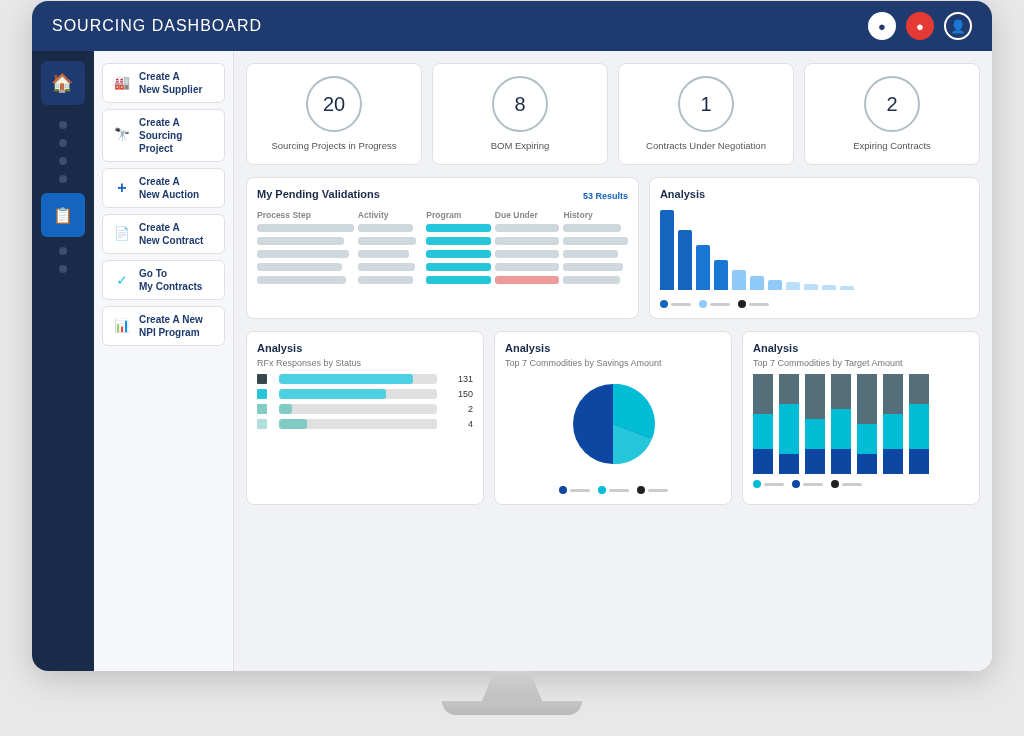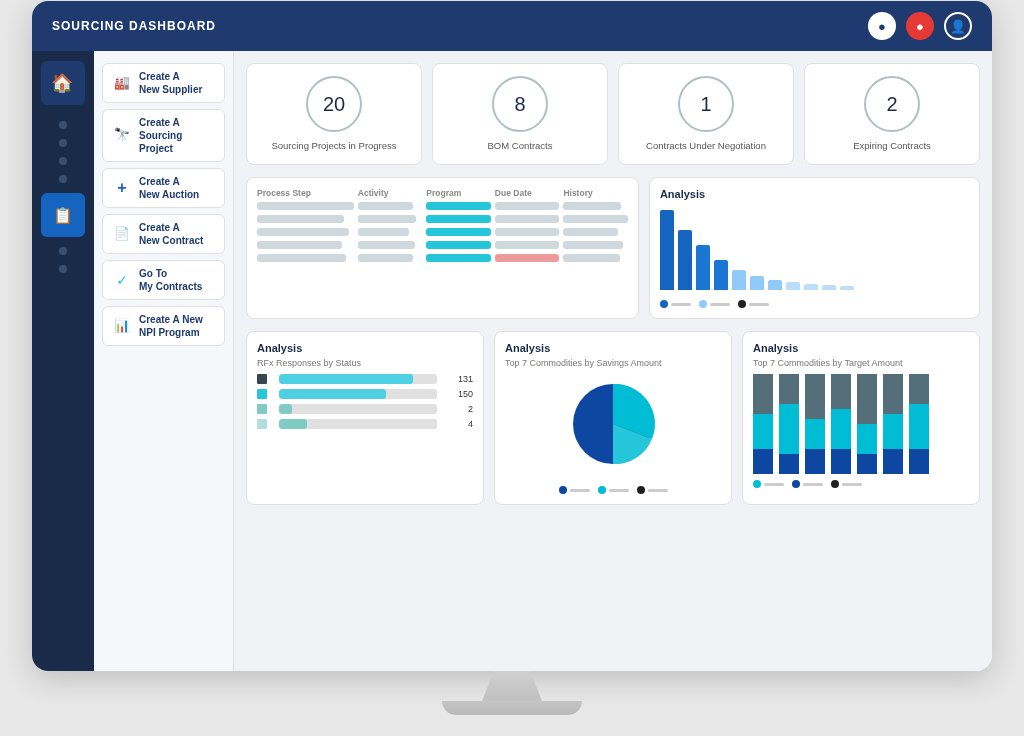--- a/index.html
+++ b/index.html
@@ -76,22 +76,22 @@
     .header {
       background: #1e3a6e;
       color: white;
       padding: 0 20px;
       height: 50px;
       display: flex;
       align-items: center;
       justify-content: space-between;
     }
     .header-title {
-      font-size: 12px;
-      font-weight: 700;
+      font-size: 16px;
+      font-weight: 400;
       letter-spacing: 1px;
     }
     .header-icons {
       display: flex;
       gap: 10px;
       align-items: center;
     }
     .header-icon-btn {
       width: 28px;
       height: 28px;
@@ -470,40 +470,44 @@
 
         <div class="dashboard-area">
 
           <div class="kpi-row">
             <div class="kpi-card">
               <div class="kpi-circle">20</div>
               <div class="kpi-label">Sourcing Projects in Progress</div>
             </div>
             <div class="kpi-card">
               <div class="kpi-circle">8</div>
-              <div class="kpi-label">BOM Contracts</div>
+              <div class="kpi-label">BOM Expiring</div>
             </div>
             <div class="kpi-card">
               <div class="kpi-circle">1</div>
               <div class="kpi-label">Contracts Under Negotiation</div>
             </div>
             <div class="kpi-card">
               <div class="kpi-circle">2</div>
               <div class="kpi-label">Expiring Contracts</div>
             </div>
           </div>
 
           <div class="panels-row">
 
             <div class="panel pending-panel">
+              <div class="pending-header">
+                <span class="panel-title">My Pending Validations</span>
+                <span class="results-badge">53 Results</span>
+              </div>
               <div class="table-headers">
                 <div class="table-header-cell">Process Step</div>
                 <div class="table-header-cell">Activity</div>
                 <div class="table-header-cell">Program</div>
-                <div class="table-header-cell">Due Date</div>
+                <div class="table-header-cell">Due Under</div>
                 <div class="table-header-cell">History</div>
               </div>
               <div class="table-row-group">
 
                 <div class="table-row">
                   <div class="table-cell-bar cell-gray" style="width:100%;"></div>
                   <div class="table-cell-bar cell-gray" style="width:85%;"></div>
                   <div class="table-cell-bar cell-teal"></div>
                   <div class="table-cell-bar cell-gray"></div>
                   <div class="table-cell-bar cell-gray" style="width:90%;"></div>

